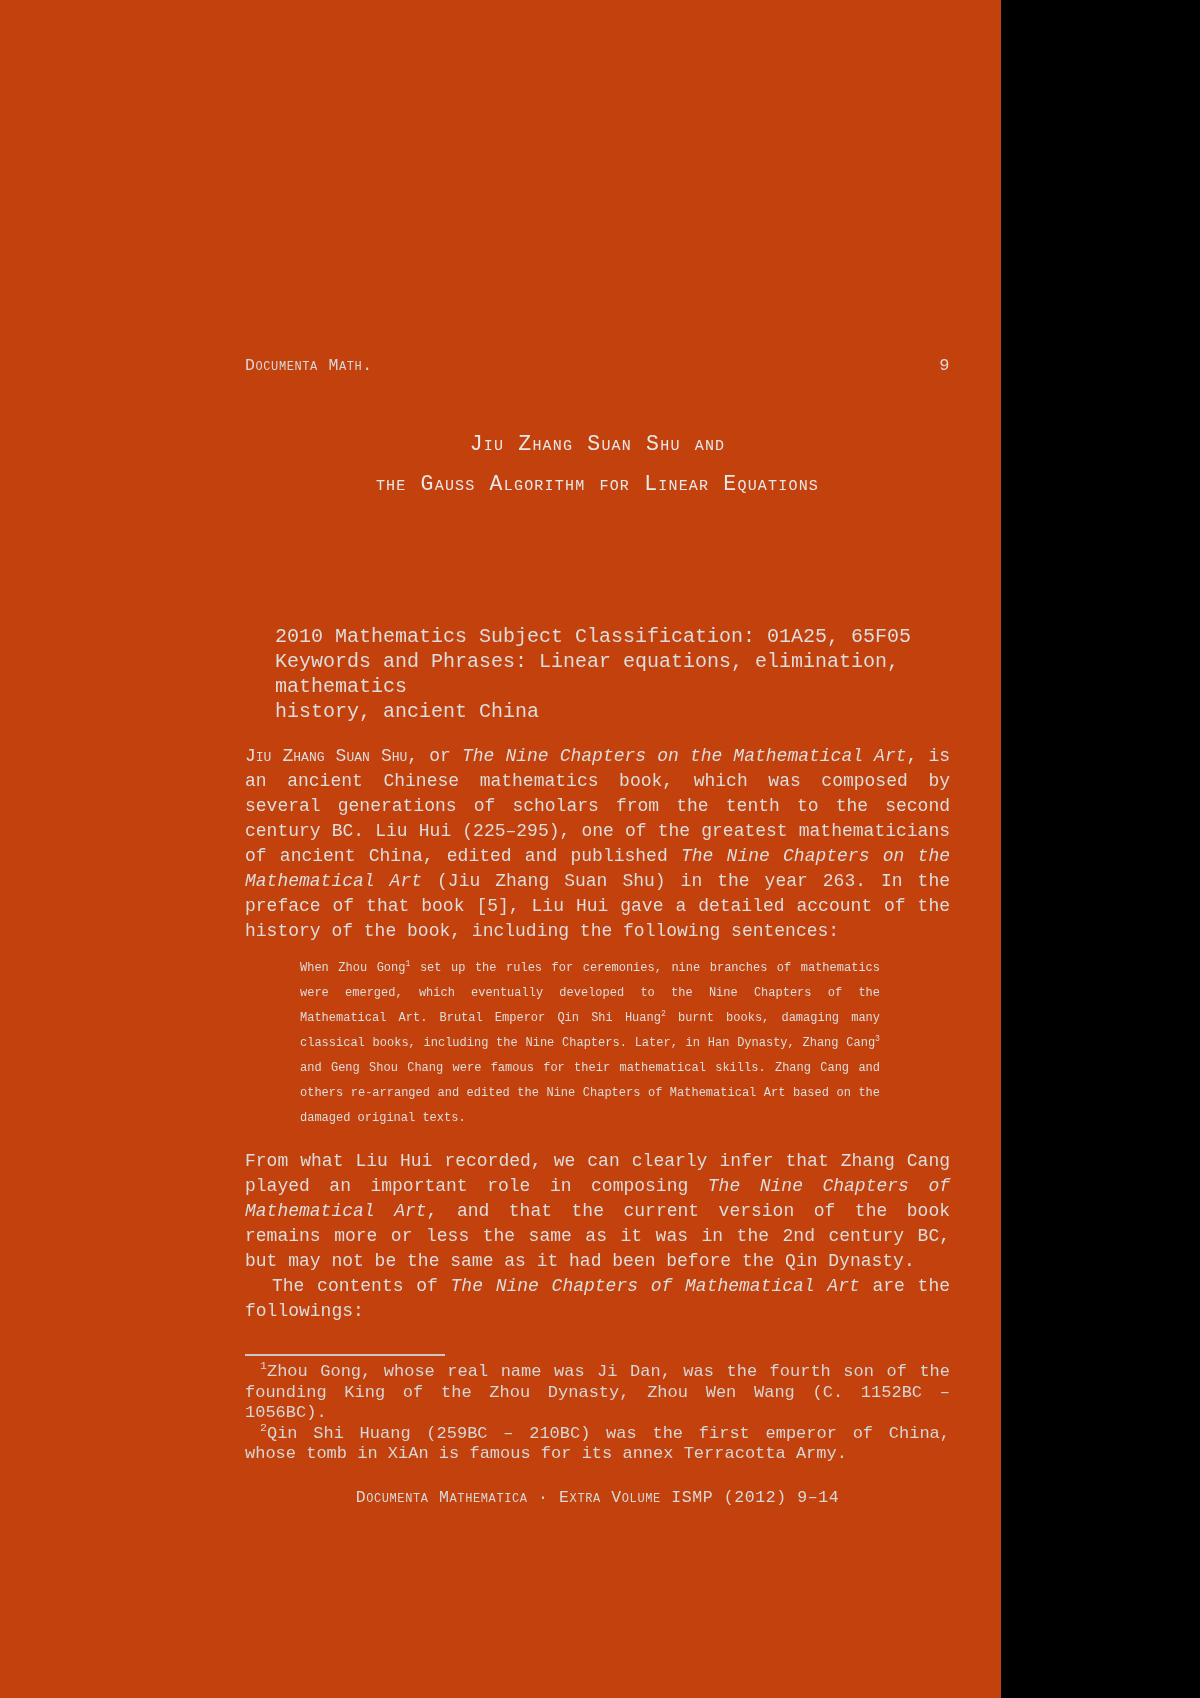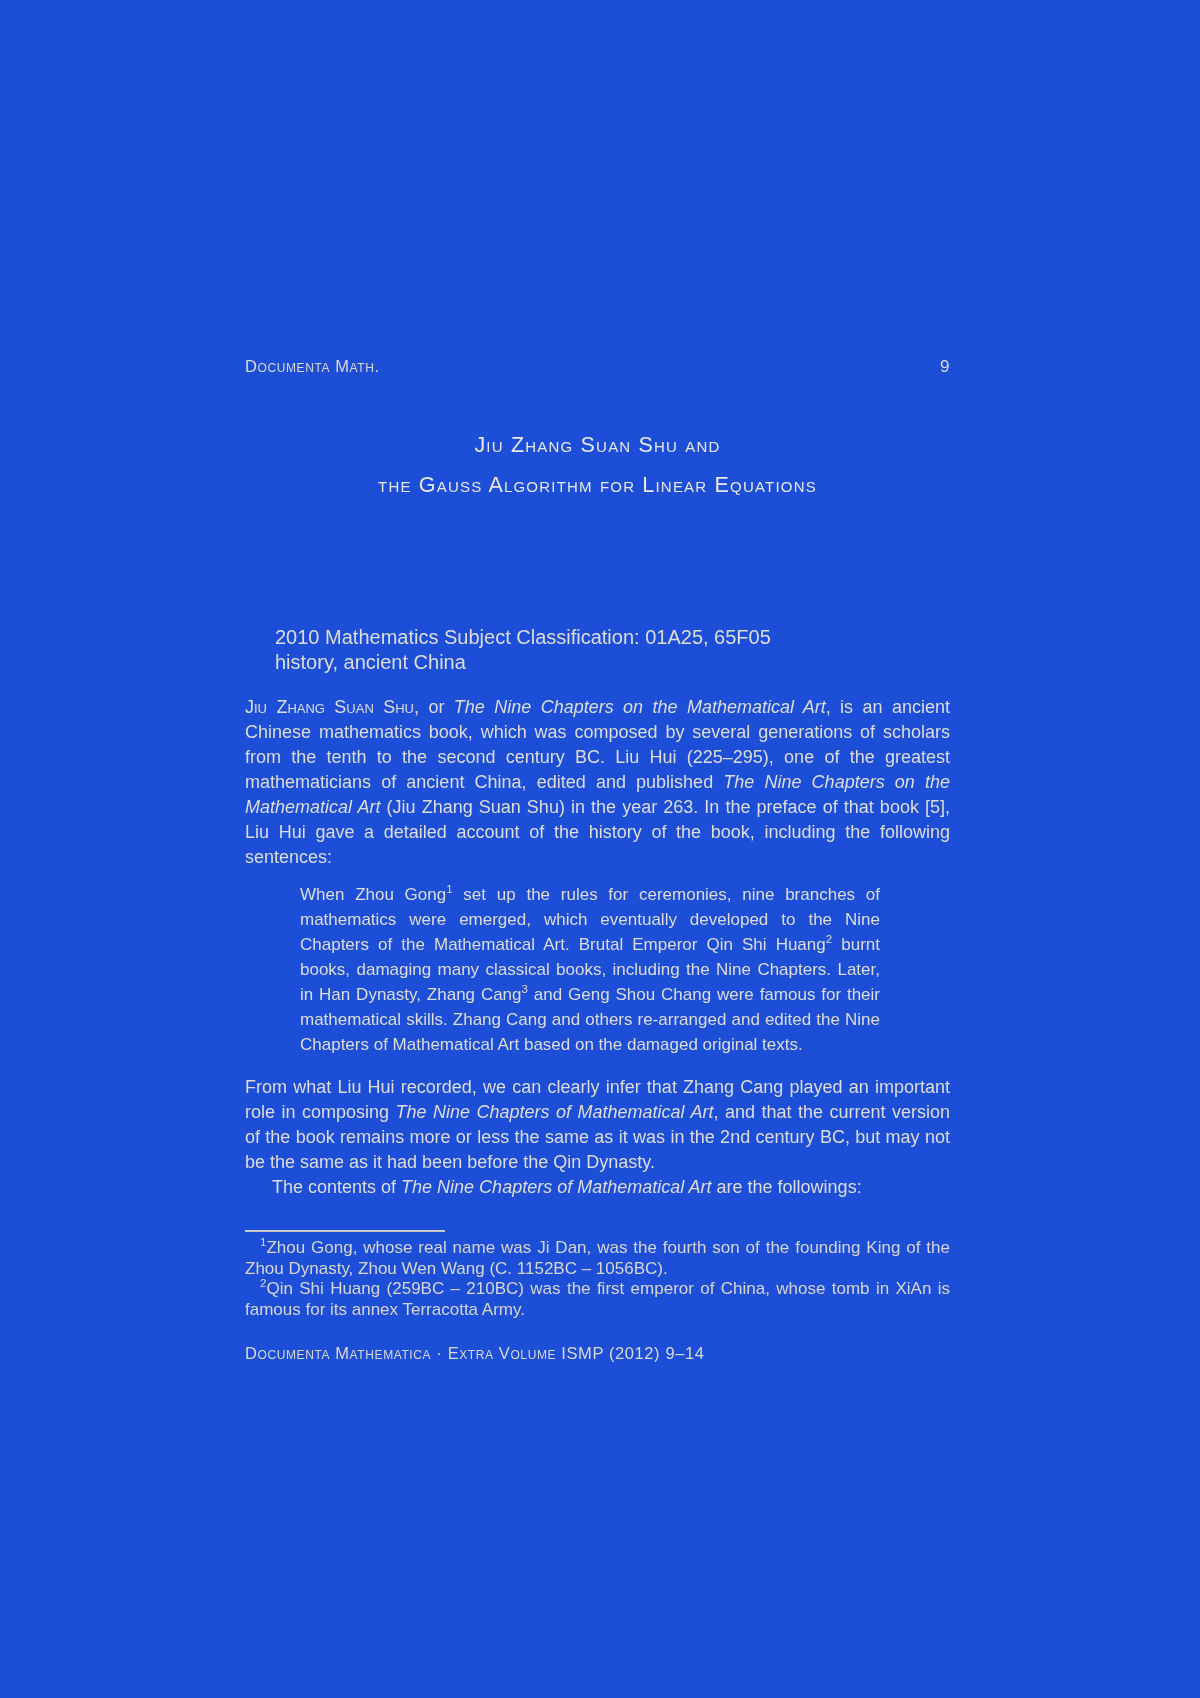--- a/index.html
+++ b/index.html
@@ -1,22 +1,22 @@
 <!DOCTYPE html>
 <html><head>
 <meta charset="utf-8">
 <style>
   html, body { margin: 0; padding: 0; background: #000; }
   .page {
     position: relative;
-    width: 1200px;
+    width: 1001px;
     height: 1698px;
-    background: #1d4ed8;
+    background: #c2410c;
     overflow: hidden;
-    font-family: Liberation Sans, sans-serif;
+    font-family: Liberation Mono, monospace;
     color: #dddddd;
   }
   .content {
     position: absolute;
     left: 245px;
     top: 356px;
     width: 705px;
   }
   .running-header {
     display: flex;
@@ -58,21 +58,21 @@
   .para {
     margin: 0;
     font-size: 18px;
     line-height: 25px;
     text-align: justify;
   }
   .p1 { margin-top: 20px; }
   .p2 { margin-top: 18px; }
   .quote {
     margin: 12px 70px 0 55px;
-    font-size: 17px;
+    font-size: 12px;
     line-height: 25px;
     text-align: justify;
   }
   .indented { text-indent: 27px; }
   .it { font-style: italic; }
   .sc { font-variant: small-caps; }
   sup { font-size: 68%; line-height: 0; }
   .footnotes {
     margin-top: 30px;
     font-size: 17px;
@@ -81,20 +81,21 @@
   }
   .fnrule {
     width: 200px;
     height: 2px;
     background: #c9c9c9;
     margin-bottom: 6px;
   }
   .fn { margin: 0; text-align: justify; text-indent: 15px; }
   .footer {
     margin-top: 22px;
+    text-align: center;
     font-variant: small-caps;
     font-size: 16.5px;
     line-height: 22px;
     letter-spacing: 0.6px;
     color: #d9d9d9;
   }
 </style>
 </head>
 <body>
 
@@ -107,20 +108,21 @@
     </div>
 
     <h1 class="title">
       <span class="tline">Jiu Zhang Suan Shu and</span>
       <span class="tline">the Gauss Algorithm for Linear Equations</span>
     </h1>
 
 
     <div class="abstract">
       <p>2010 Mathematics Subject Classification: 01A25, 65F05</p>
+      <p>Keywords and Phrases: Linear equations, elimination, mathematics</p>
       <p>history, ancient China</p>
     </div>
 
     <p class="para p1"><span class="sc">Jiu Zhang Suan Shu</span><span>, or </span><span class="it">The Nine Chapters on the Mathematical Art</span><span>, is an ancient Chinese mathematics book, which was composed by several generations of scholars from the tenth to the second century BC. Liu Hui (225–295), one of the greatest mathematicians of ancient China, edited and published </span><span class="it">The Nine Chapters on the Mathematical Art</span><span> (Jiu Zhang Suan Shu) in the year 263. In the preface of that book [5], Liu Hui gave a detailed account of the history of the book, including the following sentences:</span></p>
 
     <blockquote class="quote"><span>When Zhou Gong</span><sup>1</sup><span> set up the rules for ceremonies, nine branches of mathematics were emerged, which eventually developed to the Nine Chapters of the Mathematical Art.  Brutal Emperor Qin Shi Huang</span><sup>2</sup><span> burnt books, damaging many classical books, including the Nine Chapters.  Later, in Han Dynasty, Zhang Cang</span><sup>3</sup><span> and Geng Shou Chang were famous for their mathematical skills. Zhang Cang and others re-arranged and edited the Nine Chapters of Mathematical Art based on the damaged original texts.</span></blockquote>
 
     <p class="para p2"><span>From what Liu Hui recorded, we can clearly infer that Zhang Cang played an important role in composing </span><span class="it">The Nine Chapters of Mathematical Art</span><span>, and that the current version of the book remains more or less the same as it was in the 2nd century BC, but may not be the same as it had been before the Qin Dynasty.</span></p>
 
     <p class="para indented"><span>The contents of </span><span class="it">The Nine Chapters of Mathematical Art</span><span> are the followings:</span></p>

